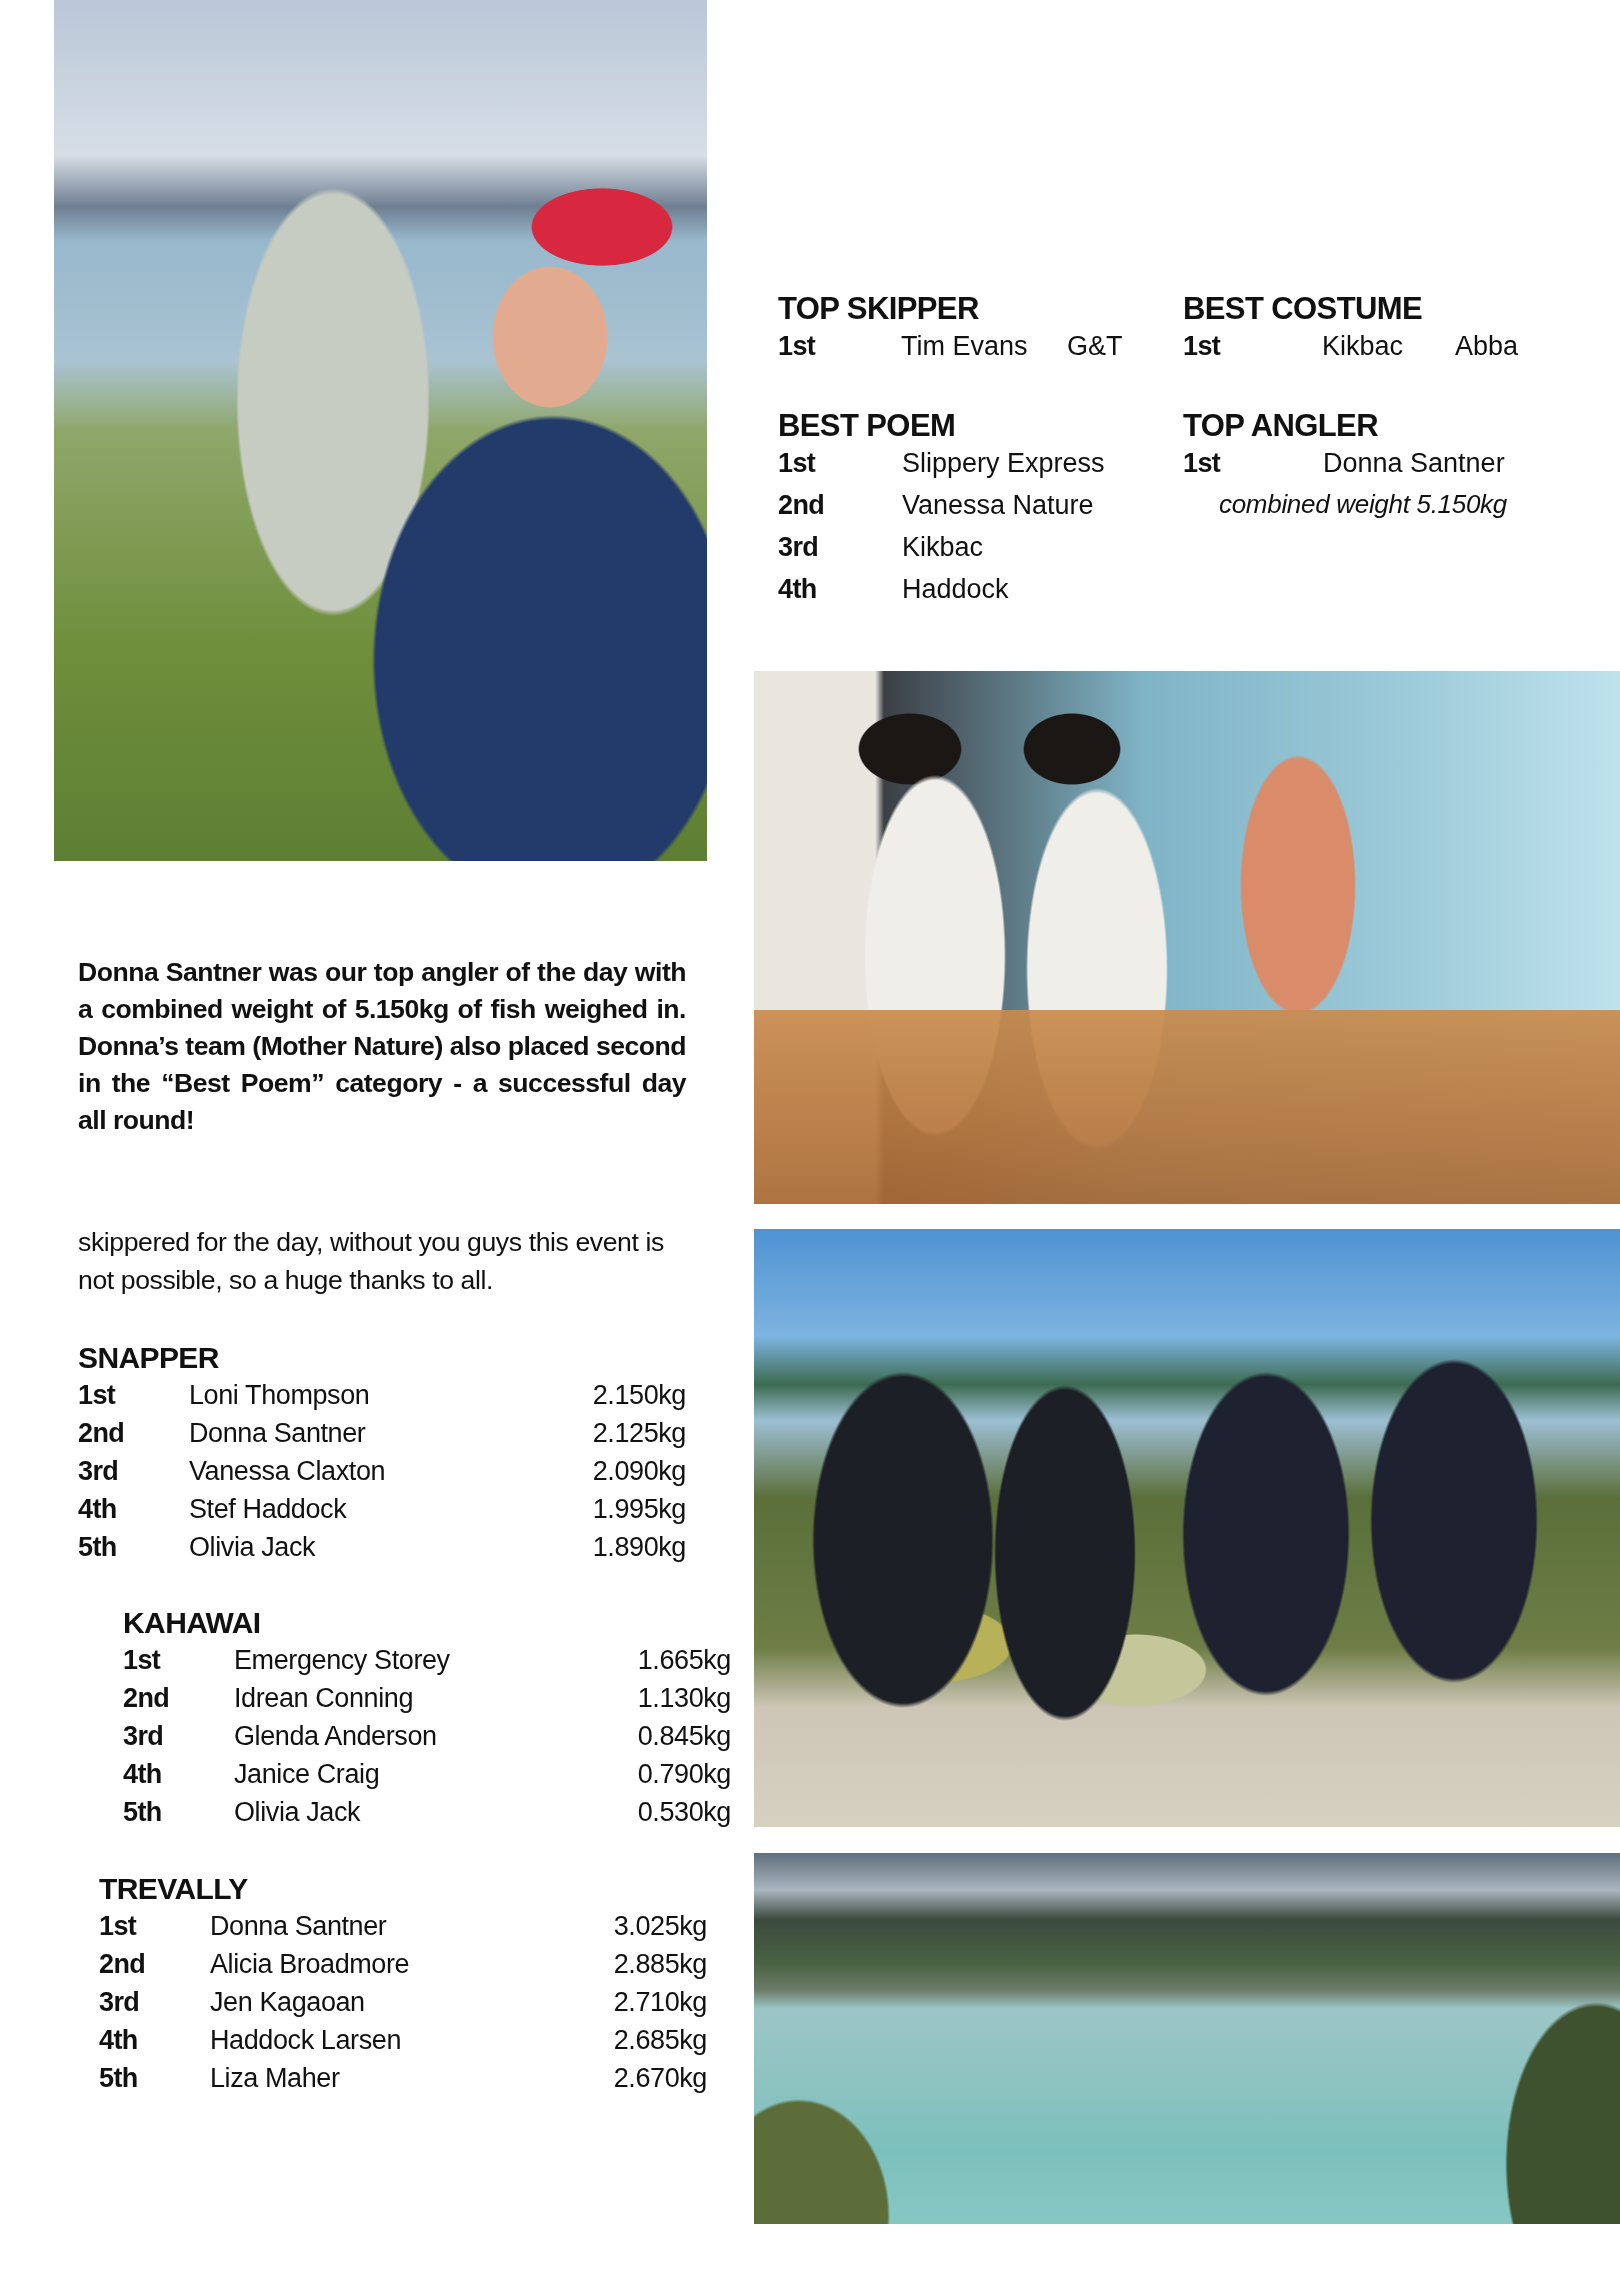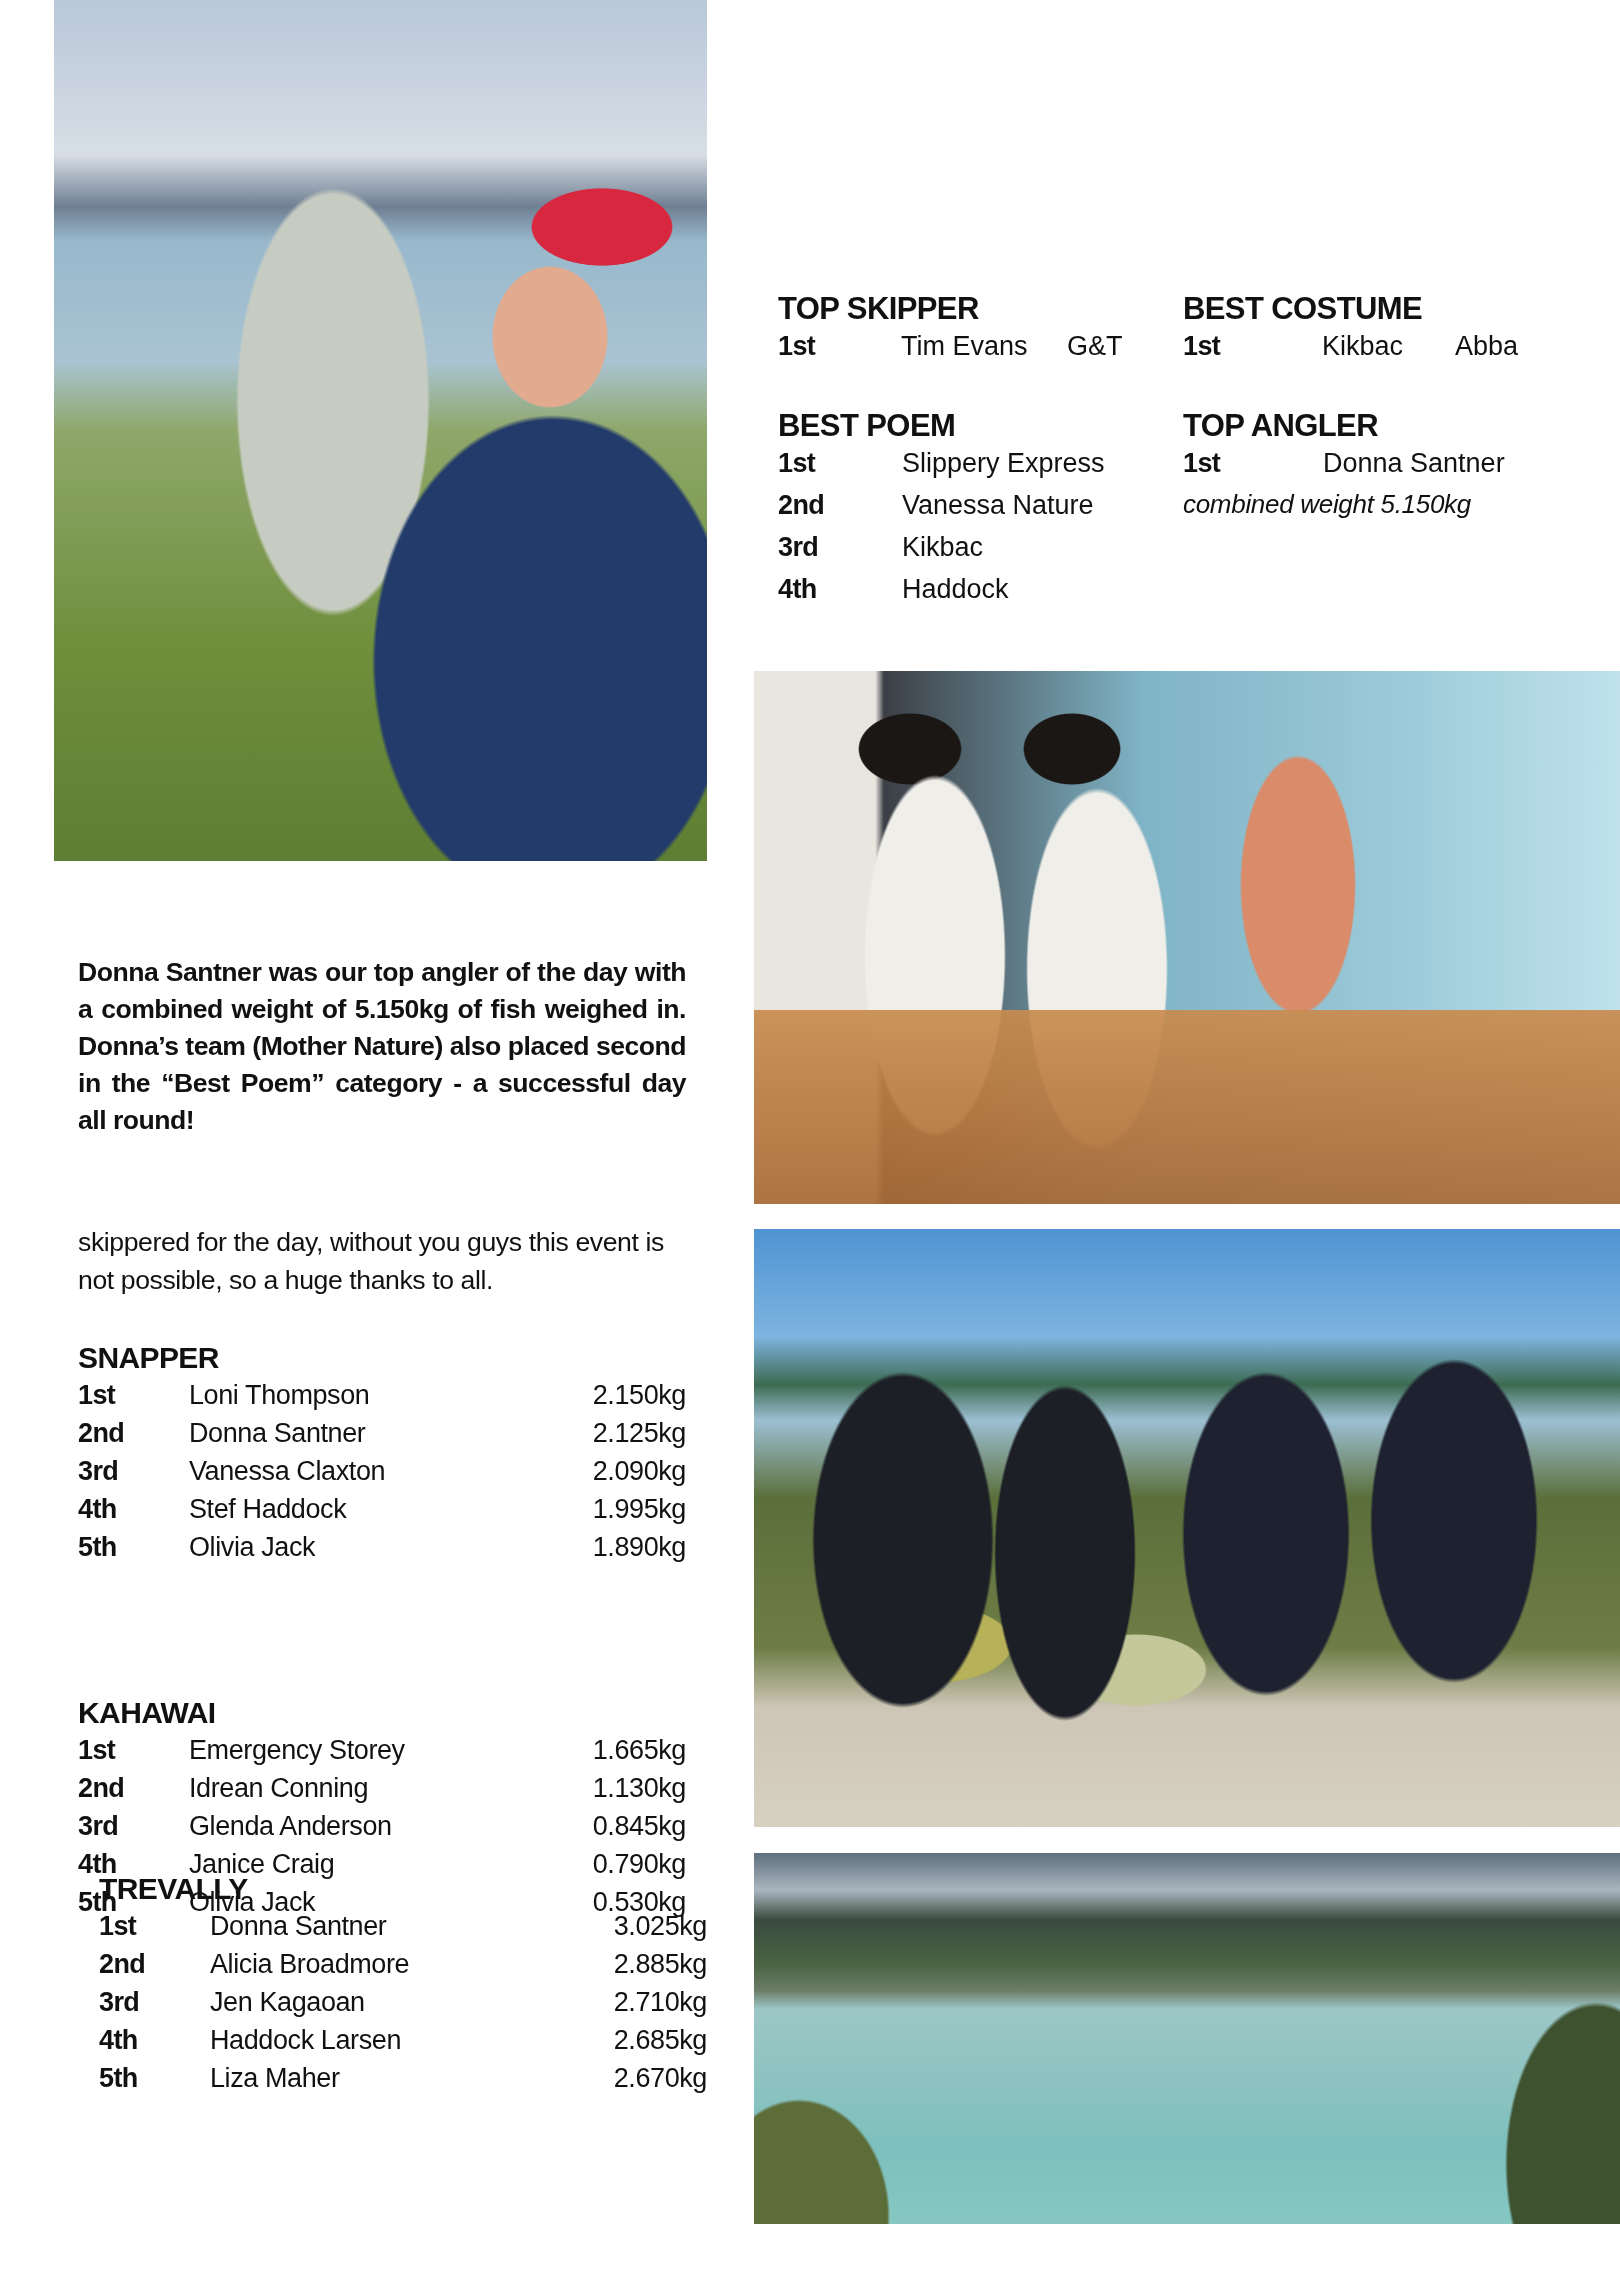--- a/index.html
+++ b/index.html
@@ -51,21 +51,21 @@
   .photo-caption-hidden { position: absolute; width: 0.6px; height: 0.6px; overflow: hidden; clip: rect(0 0 0 0); }
 
   
   .block { position: absolute; }
   .cat-title { font-family: "Liberation Sans", sans-serif; font-weight: 700; font-size: 31px;
     letter-spacing: -0.6px; line-height: 31px; white-space: nowrap; }
   .row { position: relative; height: 42px; font-size: 27px; line-height: 42px; white-space: nowrap; }
   .row .place { position: absolute; left: 0; font-weight: 700; letter-spacing: -0.6px; }
   .row .name { position: absolute; }
   .row .extra { position: absolute; }
-  .italic-note { font-style: italic; font-size: 26px; line-height: 40px; white-space: nowrap; letter-spacing: -0.3px; }
+  .italic-note { font-style: italic; font-size: 26px; line-height: 40px; white-space: nowrap; letter-spacing: -0.3px; margin-left: 36px; }
 
   
   #cat-top-skipper { left: 778px; top: 293px; width: 389px; }
   #cat-best-costume { left: 1183px; top: 293px; width: 402px; }
   #cat-best-poem { left: 778px; top: 410px; width: 389px; }
   #cat-top-angler { left: 1183px; top: 410px; width: 402px; }
   .top-rows { margin-top: 1.3px; }
 
   
   #highlight-paragraph { left: 78px; top: 954px; width: 608px; font-weight: 700;
@@ -75,21 +75,21 @@
   #thanks-paragraph { left: 78px; top: 1223px; width: 608px; font-size: 26.6px; line-height: 38px;
     letter-spacing: -0.4px; }
 
   
   .fish-table { left: 78px; width: 608px; }
   .fish-table .cat-title { font-size: 30px; line-height: 30px; }
   .fish-table .row { height: 38px; line-height: 38px; font-size: 27px; }
   .fish-table .row .name { left: 111px; letter-spacing: -0.4px; }
   .fish-table .row .weight { position: absolute; right: 0; letter-spacing: -0.4px; }
   #table-snapper { top: 1343px; }
-  #table-kahawai { top: 1698px; }
+  #table-kahawai { top: 1608px; margin-left: 45px; }
   #table-trevally { top: 1874px; margin-left: 21px; }
   .fish-rows { margin-top: 2.6px; }
 </style>
 </head>
 <body>
 
 <div class="photo" id="photo-angler">
   <span class="photo-caption-hidden">Woman in red NY cap and navy Fire Emergency New Zealand t-shirt holding a trevally</span>
 </div>
 <div class="photo" id="photo-costume">

